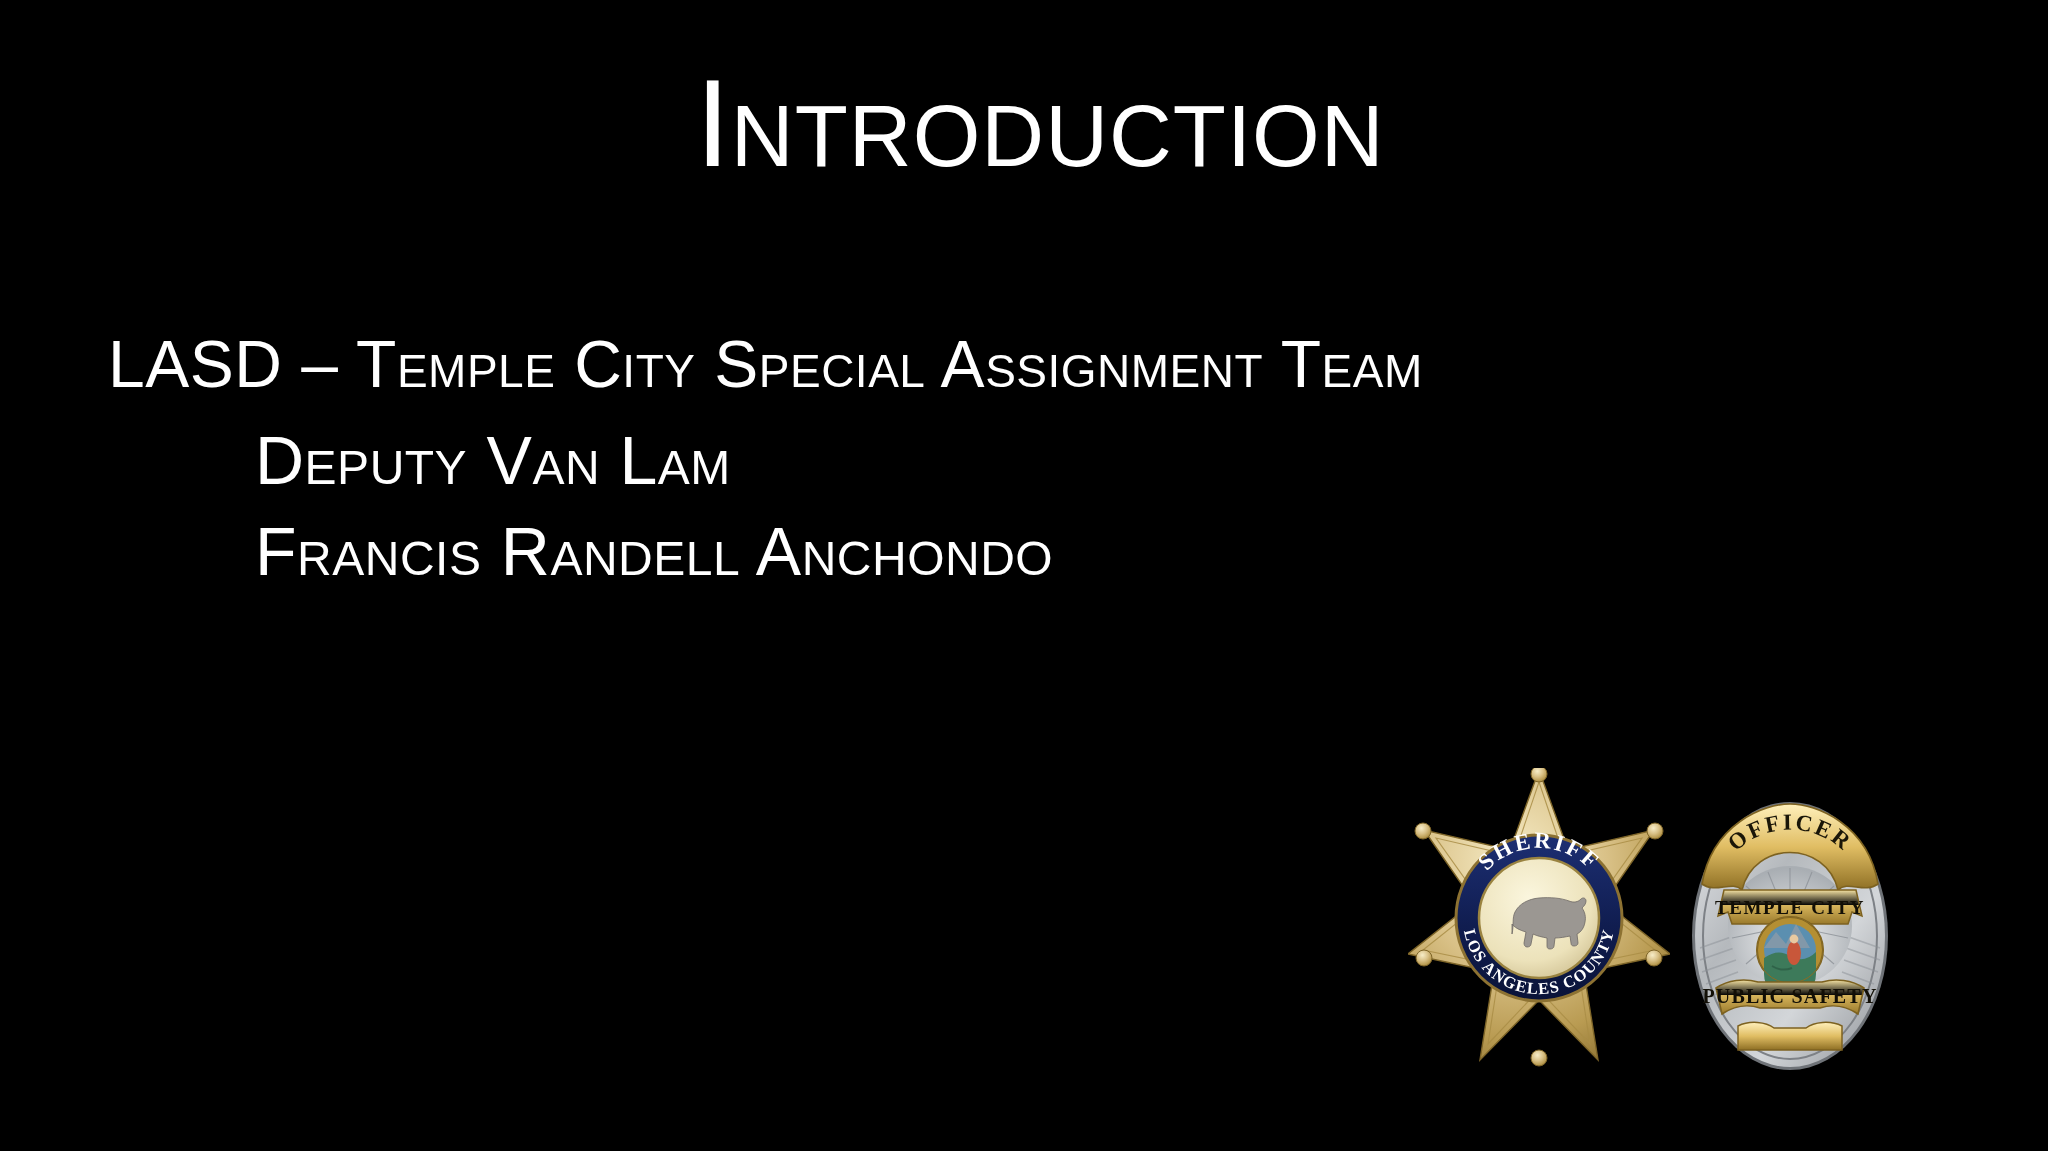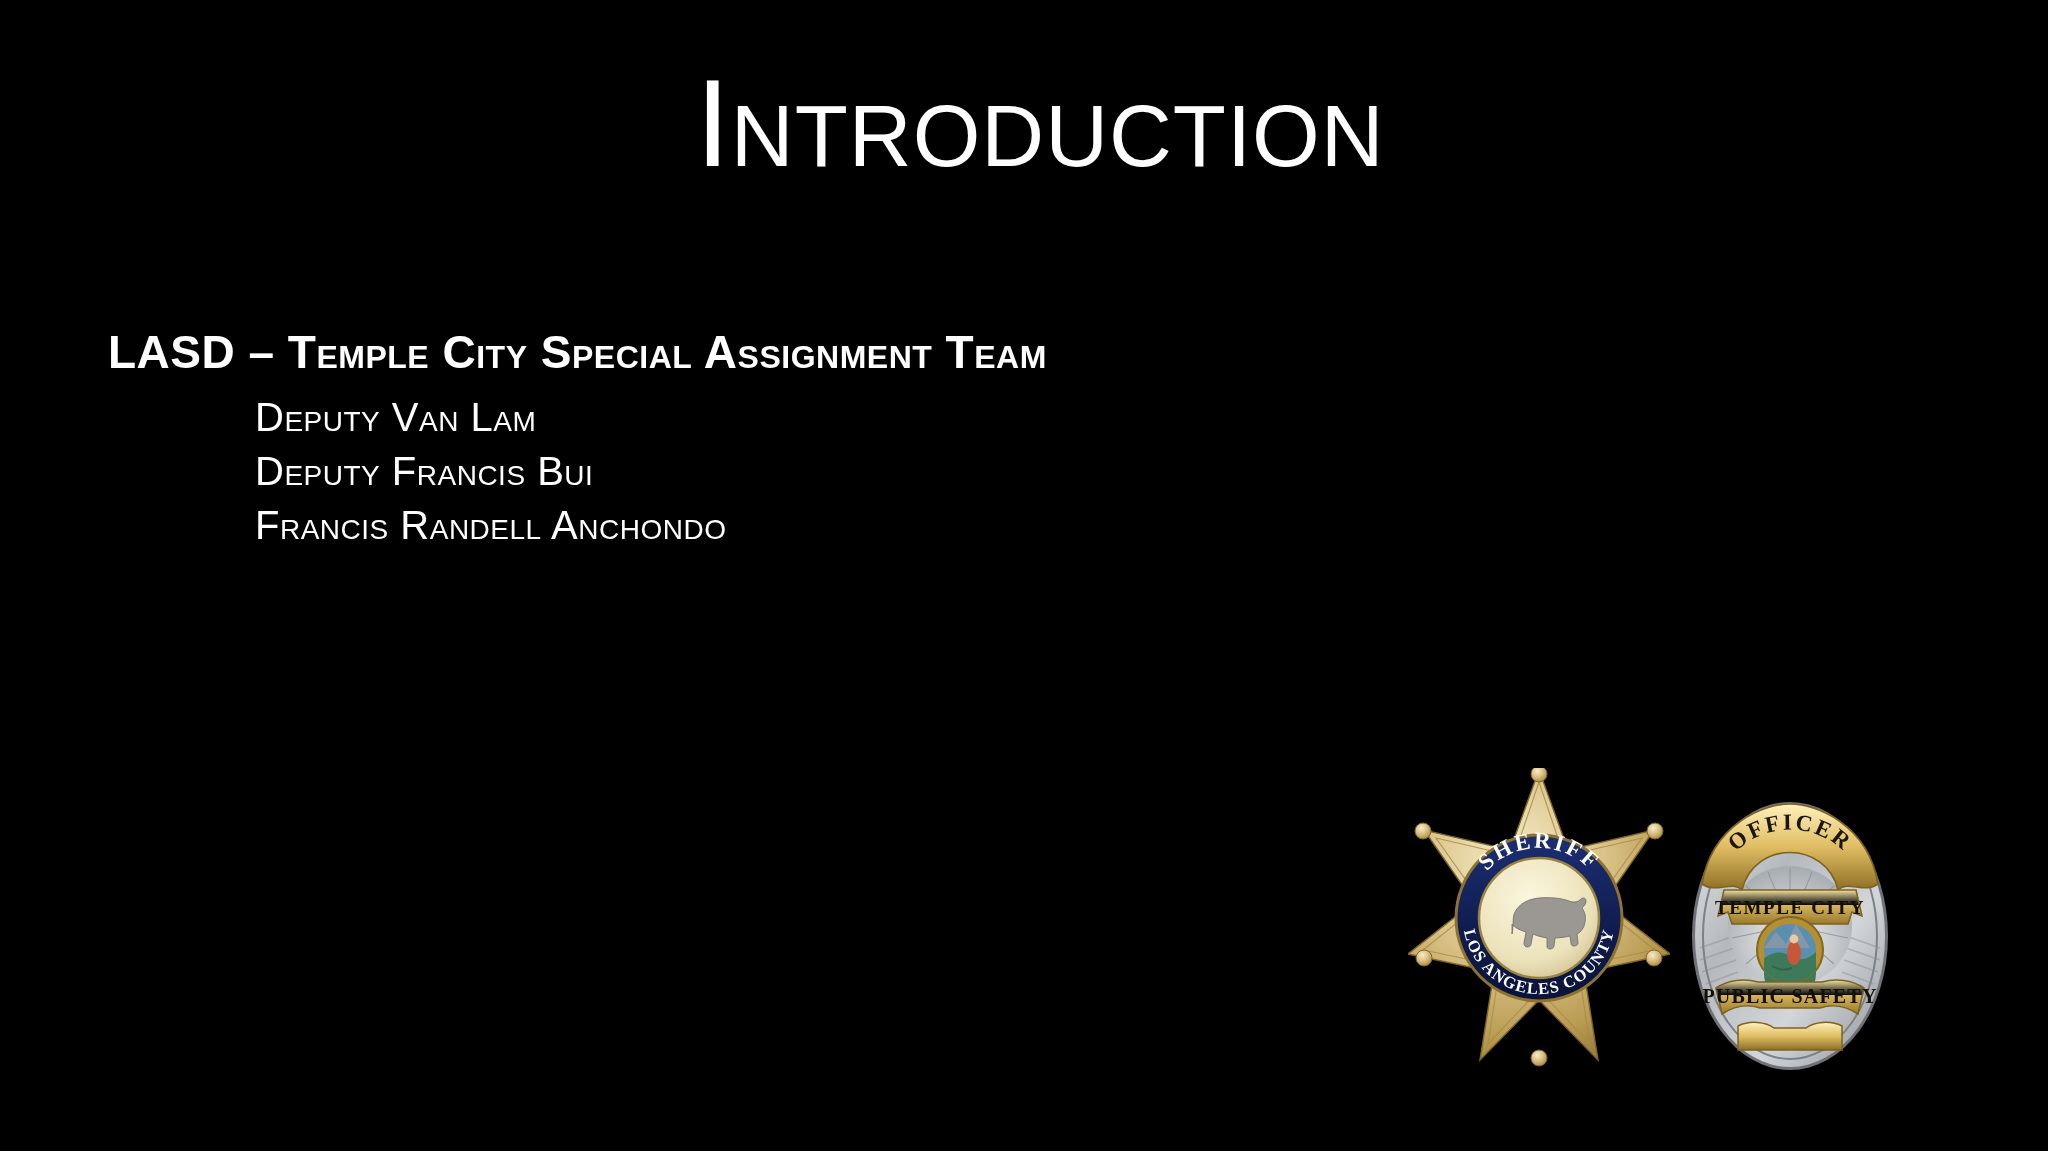--- a/index.html
+++ b/index.html
@@ -82,37 +82,37 @@
 
   .body-block {
     position: absolute;
     top: 326px;
     left: 108px;
     width: 1500px;
   }
 
   .heading {
     color: #ffffff;
-    font-size: 46px;
-    font-weight: 700;
+    font-size: 66px;
+    font-weight: 400;
     font-variant: small-caps;
     line-height: 1.16;
     letter-spacing: 0.5px;
     white-space: nowrap;
     margin: 0 0 12px 0;
   }
 
   .sub-list {
     list-style: none;
     margin: 0;
     padding: 0 0 0 147px;
   }
   .sub-item {
     color: #ffffff;
-    font-size: 40px;
+    font-size: 68px;
     font-weight: 400;
     font-variant: small-caps;
     line-height: 1.34;
     letter-spacing: 0.5px;
     white-space: nowrap;
   }
 
   
   .star-badge {
     position: absolute;
@@ -143,21 +143,20 @@
   <div class="bg-layer swoosh-bottom-2"></div>
   <div class="bg-layer swoosh-bottom"></div>
   <div class="bg-layer swoosh-black"></div>
 
   <div class="title">Introduction</div>
 
   <div class="body-block">
     <p class="heading">LASD – Temple City Special Assignment Team</p>
     <ul class="sub-list">
       <li class="sub-item">Deputy Van Lam</li>
-      <li class="sub-item">Deputy Francis Bui</li>
       <li class="sub-item">Francis Randell Anchondo</li>
     </ul>
   </div>
 
   <div class="star-badge">
     <svg viewBox="0 0 262 300" xmlns="http://www.w3.org/2000/svg">
       <defs>
         <radialGradient id="goldGrad" cx="40%" cy="32%" r="78%">
           <stop offset="0%" stop-color="#f7edc8"></stop>
           <stop offset="46%" stop-color="#d9c187"></stop>

